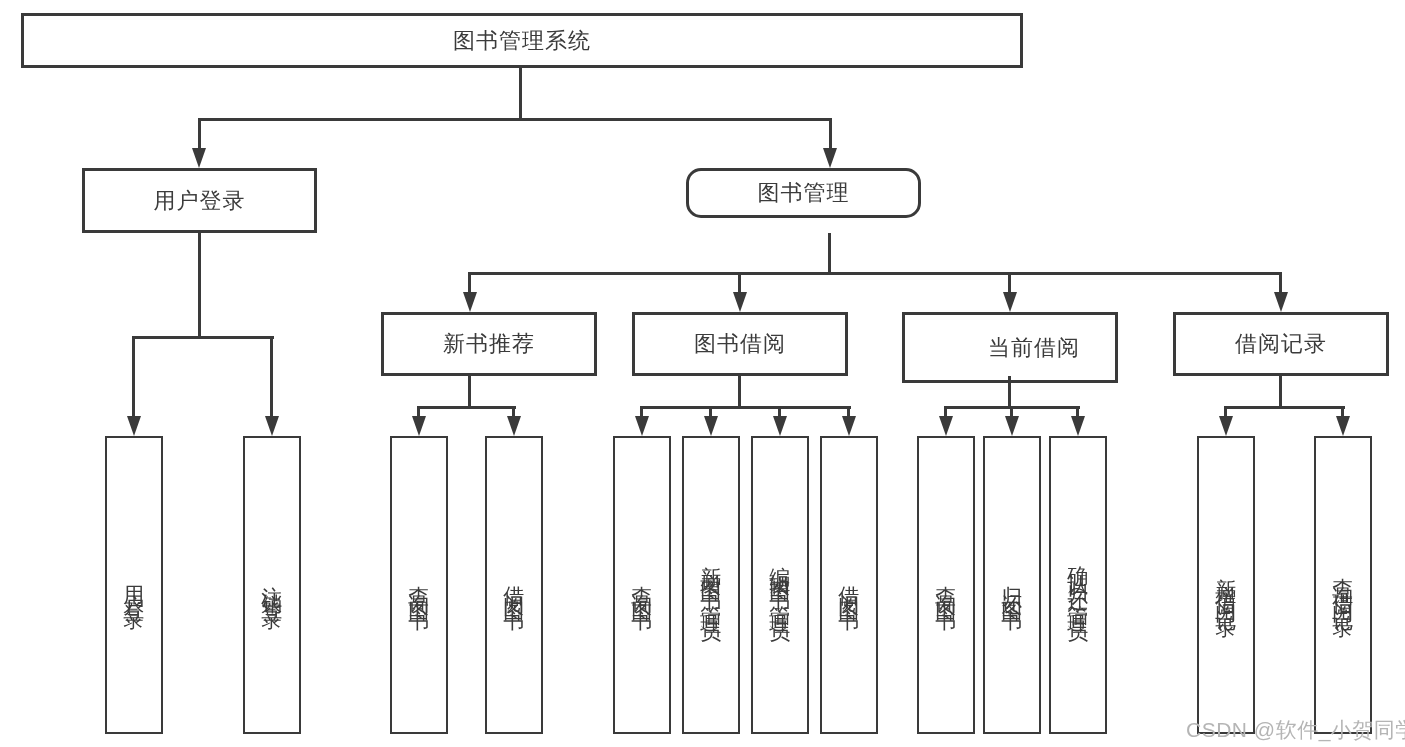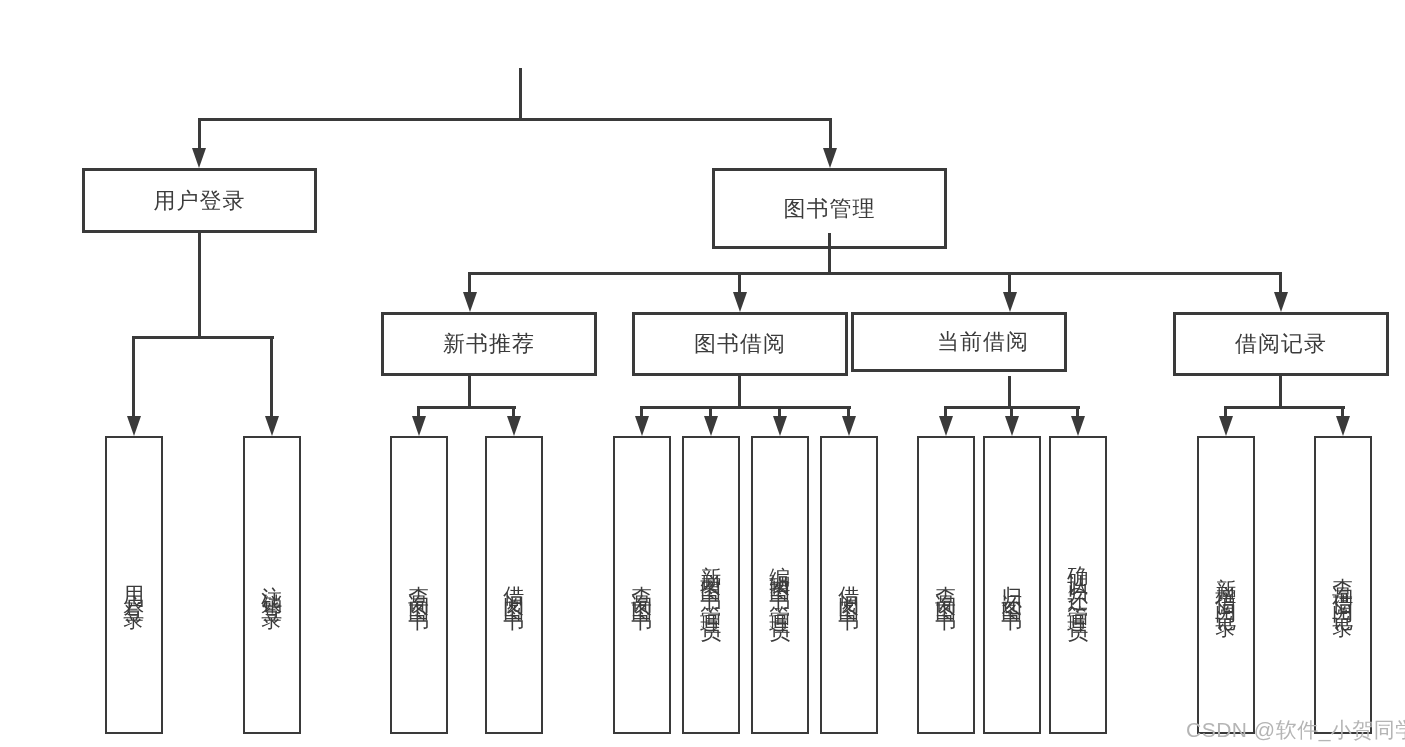--- a/index.html
+++ b/index.html
@@ -50,30 +50,31 @@
     letter-spacing:0.5px;
     z-index:5;
     white-space:nowrap;
   }
 </style>
 </head>
 <body>
 
 <div class="canvas">
 
+  <div class="node" style="left:21px;top:13px;width:1002px;height:55px;">图书管理系统</div>
 
   <div class="vline" style="left:519px;top:68px;height:53px;"></div>
   <div class="hline" style="left:198px;top:118px;width:634px;"></div>
   <div class="vline" style="left:198px;top:118px;height:34px;"></div>
   <div class="ahead" style="left:192px;top:148px;"></div>
   <div class="vline" style="left:829px;top:118px;height:34px;"></div>
   <div class="ahead" style="left:823px;top:148px;"></div>
 
   <div class="node" style="left:82px;top:168px;width:235px;height:65px;">用户登录</div>
-  <div class="node" style="left:712px;top:168px;width:235px;height:81px;">图书管理</div>
+  <div class="node" style="left:686px;top:168px;width:235px;height:50px;border-radius:15px;">图书管理</div>
 
   <div class="vline" style="left:198px;top:233px;height:106px;"></div>
   <div class="hline" style="left:132px;top:336px;width:142px;"></div>
   <div class="vline" style="left:132px;top:336px;height:82px;"></div>
   <div class="ahead" style="left:127px;top:416px;"></div>
   <div class="vline" style="left:270px;top:336px;height:82px;"></div>
   <div class="ahead" style="left:265px;top:416px;"></div>
 
   <div class="vline" style="left:828px;top:233px;height:42px;"></div>
   <div class="hline" style="left:468px;top:272px;width:814px;"></div>
@@ -81,21 +82,21 @@
   <div class="ahead" style="left:463px;top:292px;"></div>
   <div class="vline" style="left:738px;top:272px;height:22px;"></div>
   <div class="ahead" style="left:733px;top:292px;"></div>
   <div class="vline" style="left:1008px;top:272px;height:22px;"></div>
   <div class="ahead" style="left:1003px;top:292px;"></div>
   <div class="vline" style="left:1279px;top:272px;height:22px;"></div>
   <div class="ahead" style="left:1274px;top:292px;"></div>
 
   <div class="node" style="left:362px;top:312px;width:216px;height:64px;margin-left:19px;">新书推荐</div>
   <div class="node" style="left:632px;top:312px;width:216px;height:64px;">图书借阅</div>
-  <div class="node" style="left:851px;top:312px;width:216px;height:60px;padding-left:48px;">当前借阅</div>
+  <div class="node" style="left:902px;top:312px;width:216px;height:71px;padding-left:48px;">当前借阅</div>
   <div class="node" style="left:1173px;top:312px;width:216px;height:64px;">借阅记录</div>
 
   <div class="vline" style="left:468px;top:376px;height:33px;"></div>
   <div class="vline" style="left:738px;top:376px;height:33px;"></div>
   <div class="vline" style="left:1008px;top:376px;height:33px;"></div>
   <div class="vline" style="left:1279px;top:376px;height:33px;"></div>
 
   <div class="hline" style="left:417px;top:406px;width:99px;"></div>
   <div class="hline" style="left:640px;top:406px;width:211px;"></div>
   <div class="hline" style="left:944px;top:406px;width:136px;"></div>

